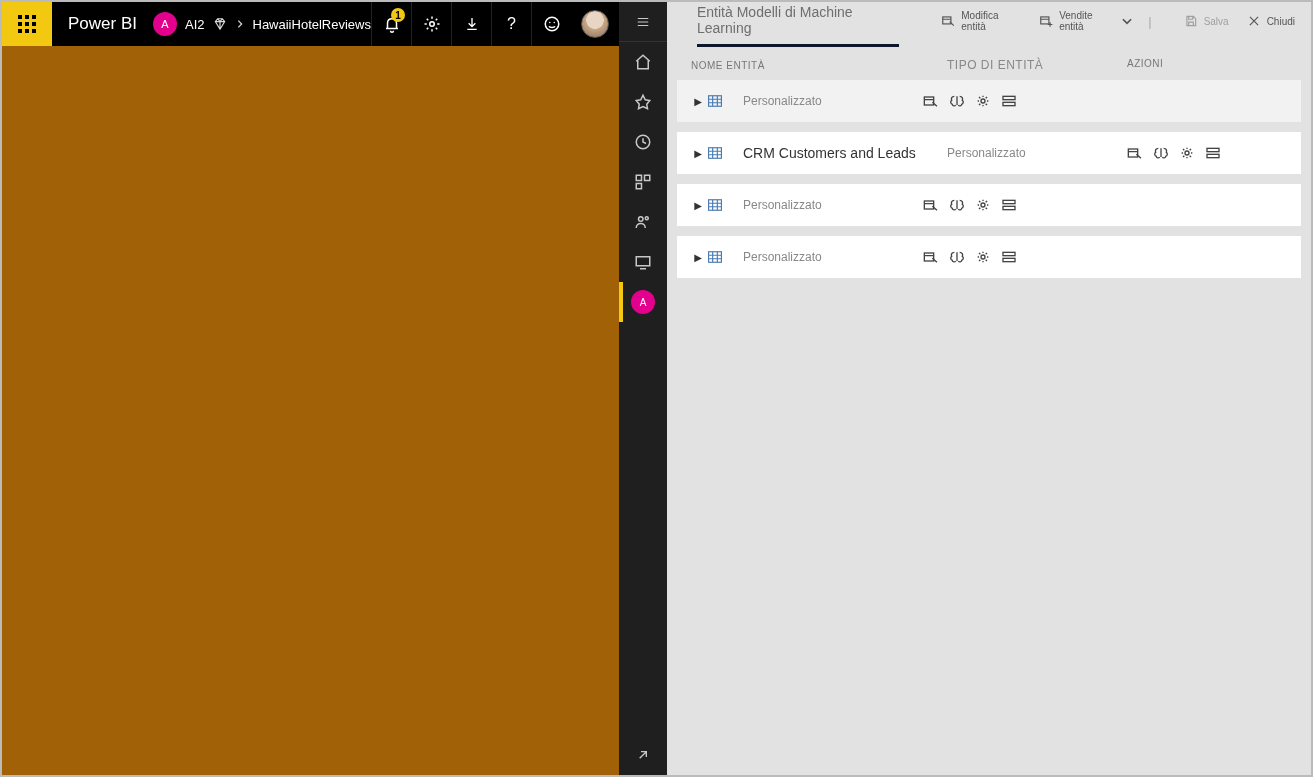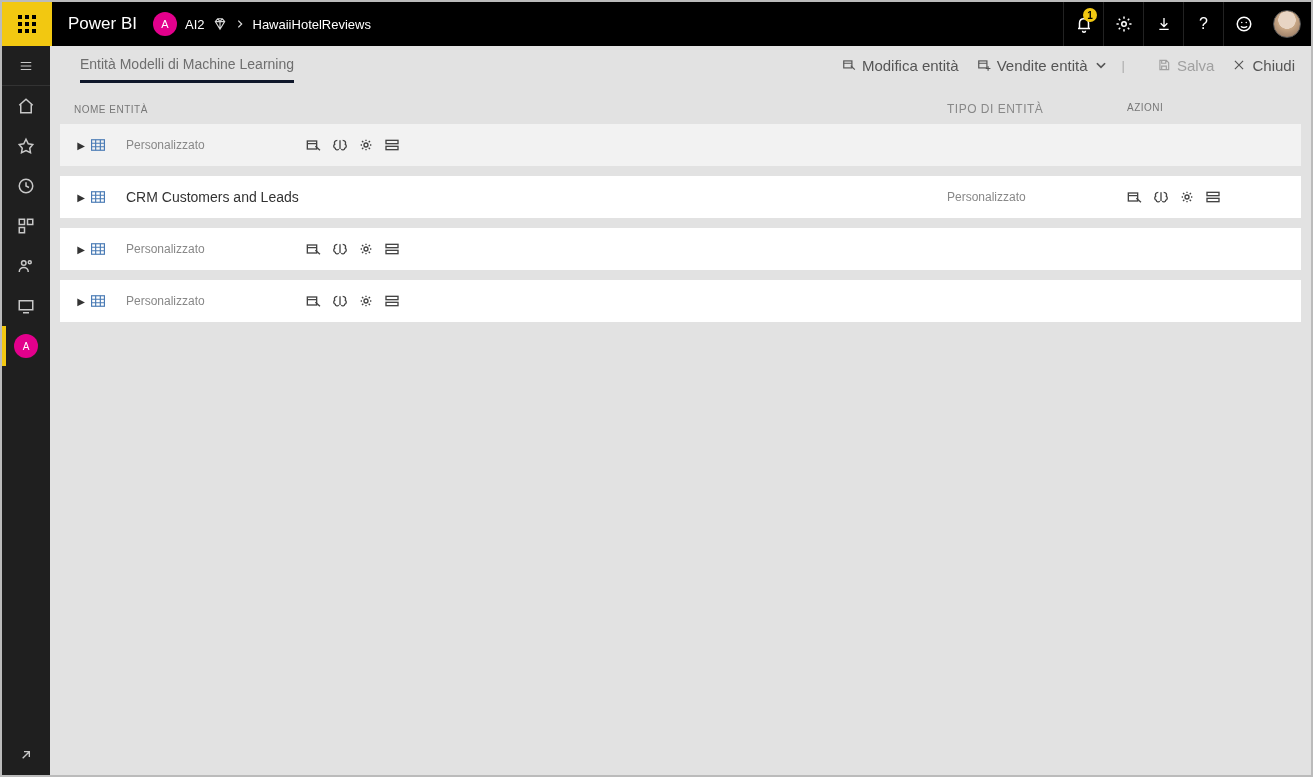--- a/index.html
+++ b/index.html
@@ -1,17 +1,17 @@
 <!DOCTYPE html>
 <html><head>
 <meta charset="utf-8">
 <style>
   * { box-sizing: border-box; margin: 0; padding: 0; font-family: "Segoe UI", Tahoma, sans-serif; }
   html, body { width: 1313px; height: 777px; overflow: hidden; background: #e6e6e6; }
-  .frame { width: 1313px; height: 777px; border: 2px solid #bbb; background: #000000; display: flex; flex-direction: column; }
+  .frame { width: 1313px; height: 777px; border: 2px solid #bbb; background: #a16207; display: flex; flex-direction: row; }
 
   
   .topbar { height: 44px; background: #000; display: flex; align-items: center; color: #fff; }
   .waffle { width: 50px; height: 44px; background: #f2c811; display: flex; align-items: center; justify-content: center; }
   .waffle svg { width: 18px; height: 18px; }
   .brand { font-size: 17px; font-weight: 400; padding: 0 16px; }
   .ws-badge { width: 24px; height: 24px; border-radius: 50%; background: #e3008c; color: #fff; display: flex; align-items: center; justify-content: center; font-size: 11px; margin-right: 8px; }
   .ws-name { font-size: 13px; margin-right: 8px; }
   .diamond-icon, .chevron-icon { margin-right: 8px; opacity: 0.85; }
   .crumb { font-size: 13px; }
@@ -29,21 +29,21 @@
   .lnav-active { position: relative; }
   .lnav-active::before { content: ""; position: absolute; left: 0; top: 0; bottom: 0; width: 4px; background: #f2c811; }
   .lnav-ws { width: 24px; height: 24px; border-radius: 50%; background: #e3008c; color: #fff; display: flex; align-items: center; justify-content: center; font-size: 10px; }
   .lnav-bottom { margin-top: auto; }
 
   
   .content { flex: 1; background: #e2e2e2; display: flex; flex-direction: column; }
   .toolbar { height: 38px; display: flex; align-items: center; padding: 0 16px; color: #555; font-size: 13px; }
   .tab { padding: 0 0 8px 0; margin-right: 24px; color: #6e6e6e; border-bottom: 3px solid #0f172a; margin-top: 8px; margin-left: 14px; font-size: 14px; }
   .toolbar-spacer { flex: 1; }
-  .tbtn { display: flex; align-items: center; gap: 6px; margin-left: 18px; color: #555; cursor: pointer; font-size: 15px; }
+  .tbtn { display: flex; align-items: center; gap: 6px; margin-left: 18px; color: #555; cursor: pointer; font-size: 10px; }
   .tbtn svg { width: 14px; height: 14px; }
   .tsep { margin: 0 14px; color: #aaa; }
   .disabled { color: #a0a0a0; }
 
   
   .tablewrap { padding: 0 10px; }
   .thead { display: flex; padding: 18px 14px 8px 14px; font-size: 10px; letter-spacing: 0.5px; color: #777; text-transform: uppercase; }
   .col-name { flex: 1; }
   .col-type { width: 180px; }
   .col-actions { width: 160px; }

